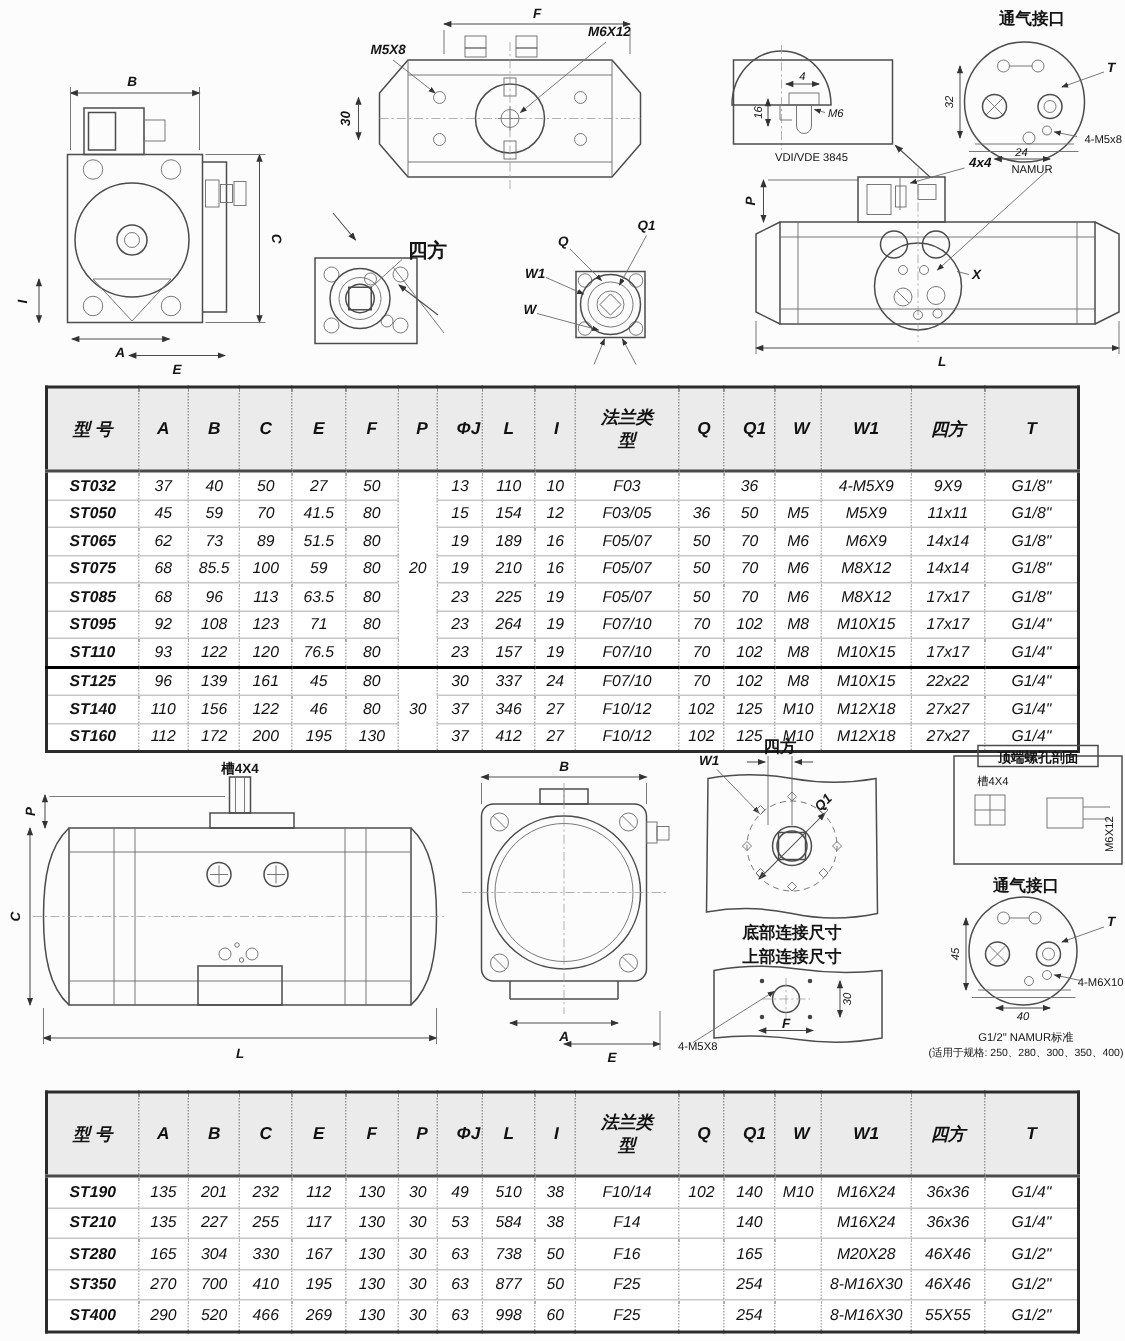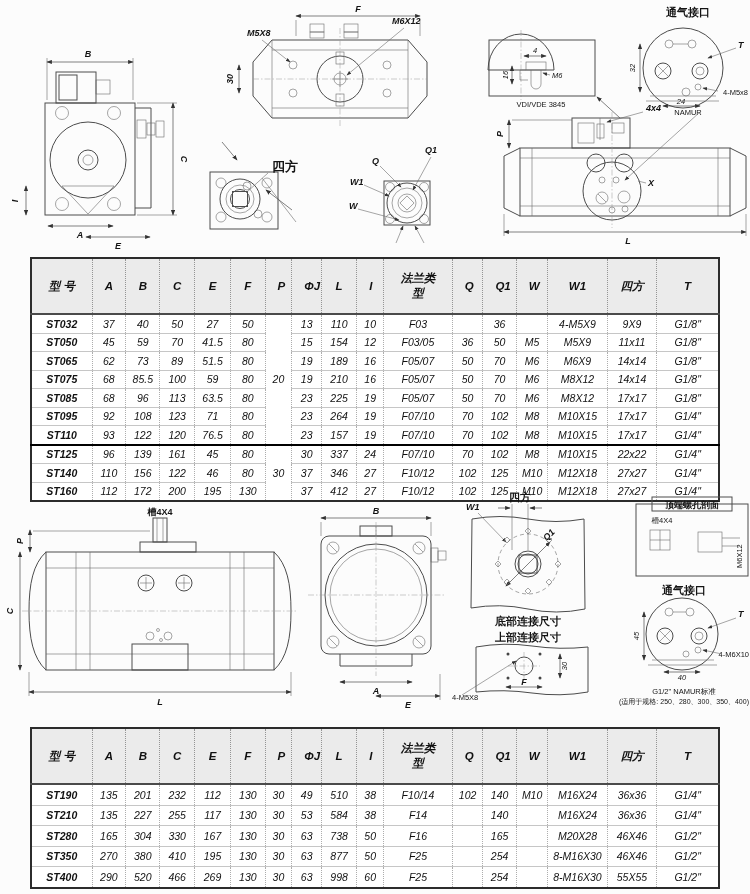--- a/index.html
+++ b/index.html
@@ -728,21 +728,21 @@
           <td></td>
           <td>165</td>
           <td></td>
           <td>M20X28</td>
           <td>46X46</td>
           <td>G1/2"</td>
         </tr>
         <tr>
           <td class="model">ST350</td>
           <td>270</td>
-          <td>380</td>
+          <td>700</td>
           <td>410</td>
           <td>195</td>
           <td>130</td>
           <td>30</td>
           <td>63</td>
           <td>877</td>
           <td>50</td>
           <td>F25</td>
           <td></td>
           <td>254</td>

